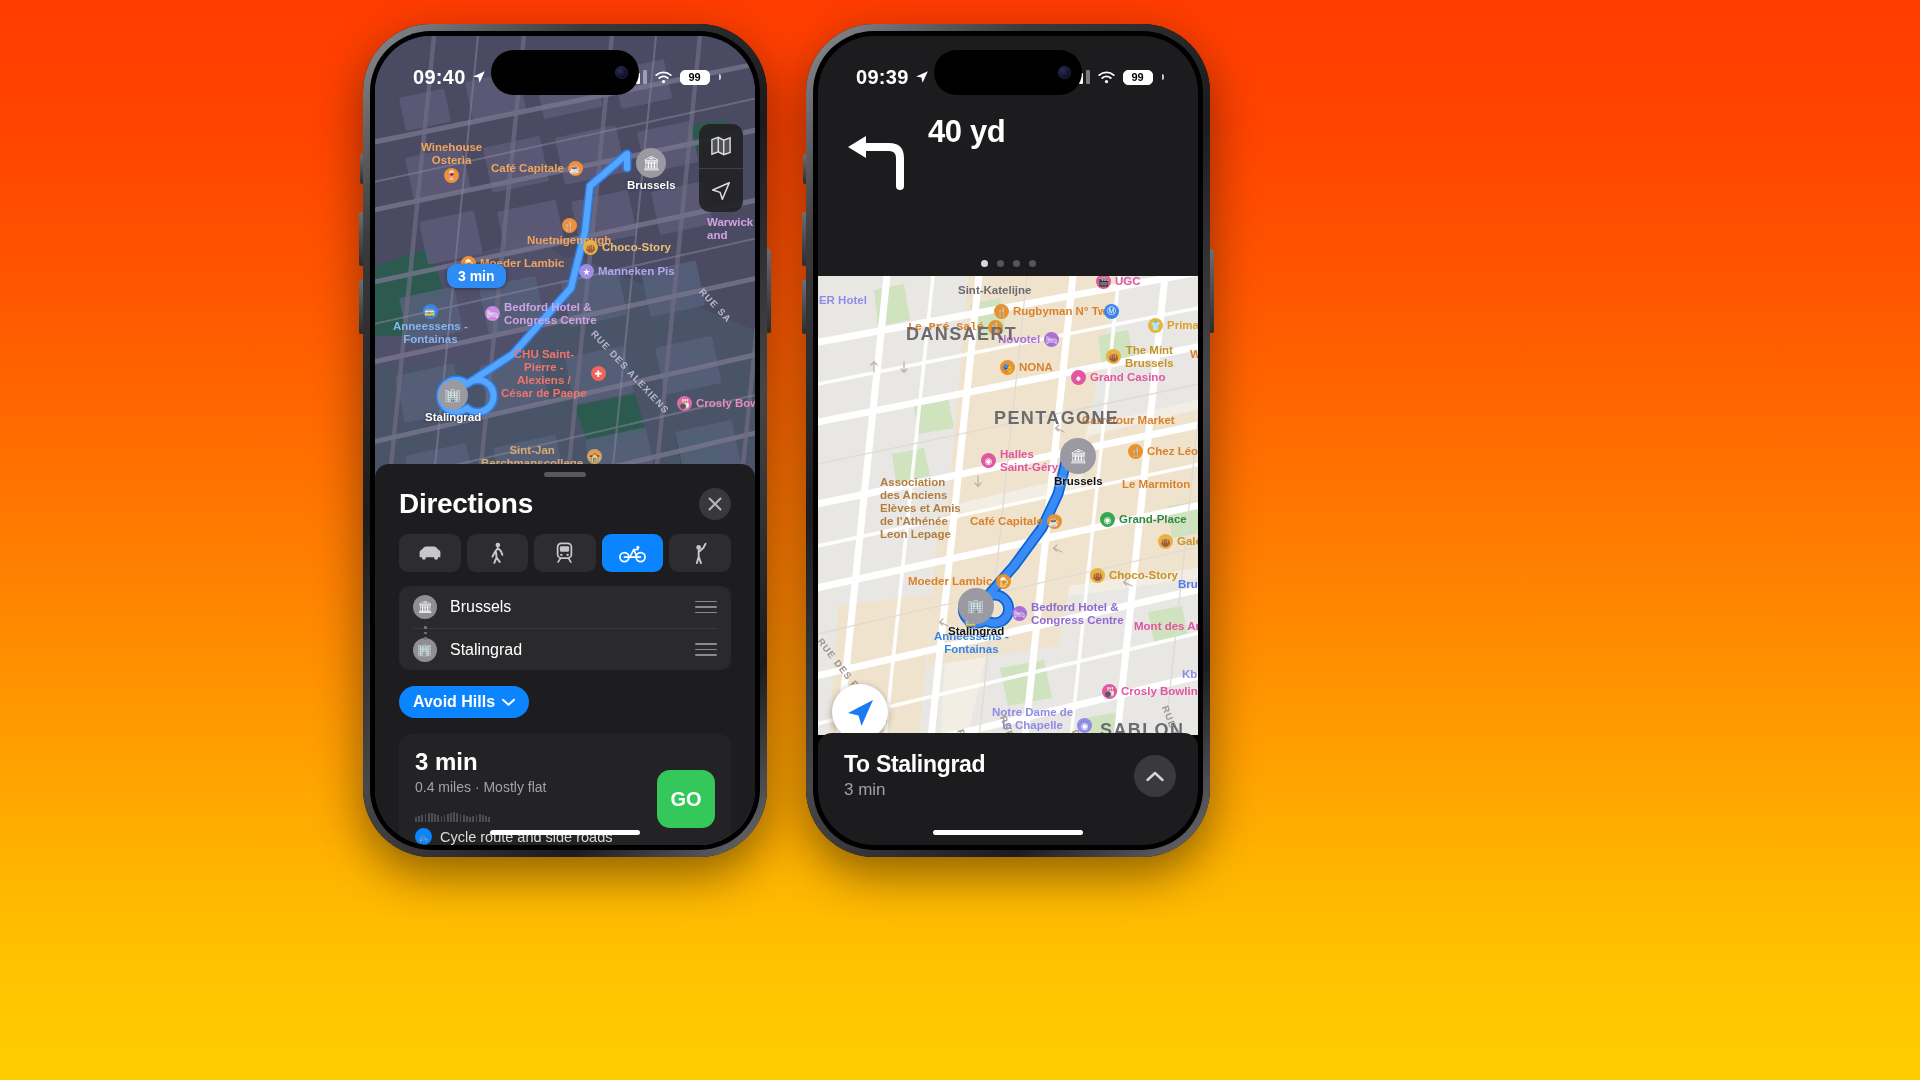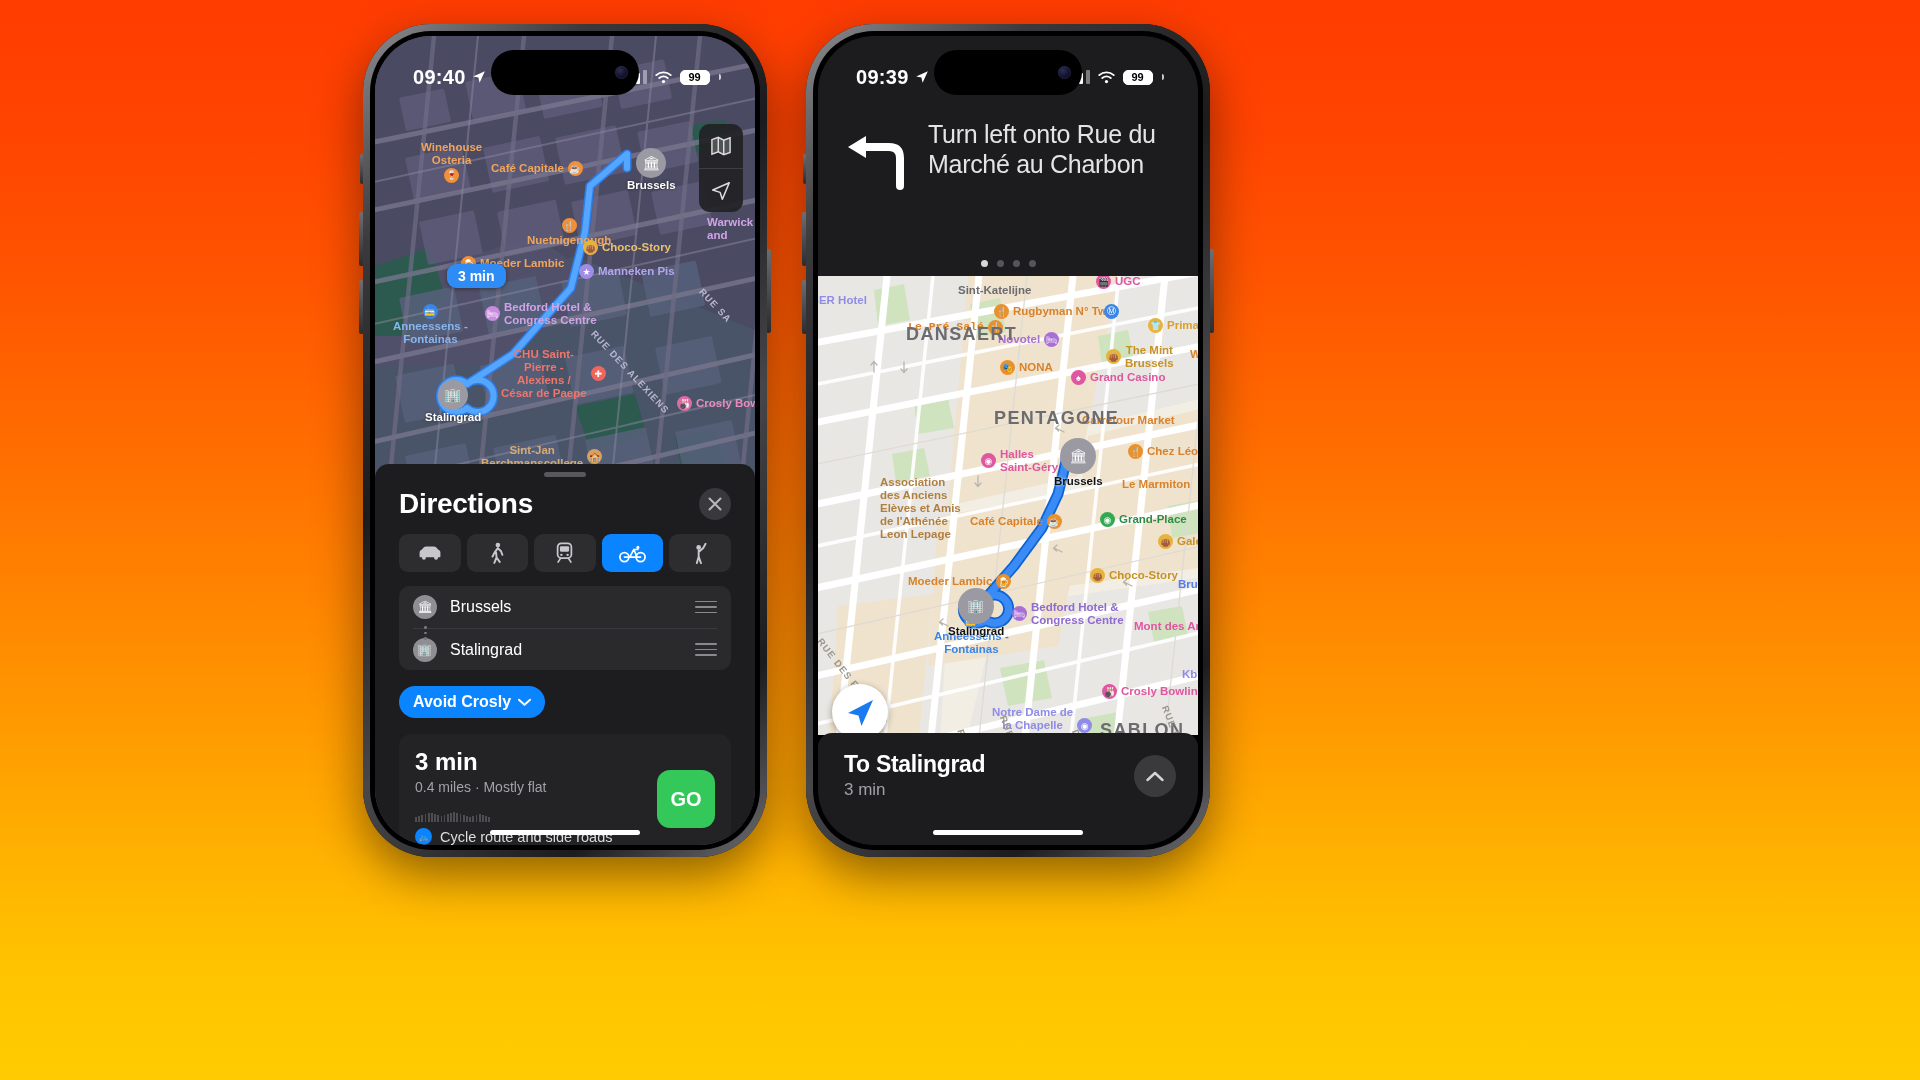--- a/index.html
+++ b/index.html
@@ -443,21 +443,21 @@
               </div>
         </div>
         <div class="dots-conn">
               <i></i>
               <i></i>
               <i></i>
             </div>
       </div>
 
       <div class="pill-btn">
-        <span>Avoid Crosly</span>
+        <span>Avoid Hills</span>
         <svg width="13" height="9" viewBox="0 0 14 9">
           <path d="M1 1.5 L7 7 L13 1.5" stroke="#fff" stroke-width="2.1" fill="none" stroke-linecap="round" stroke-linejoin="round"></path>
         </svg>
       </div>
 
       <div class="result-card">
         <div class="res-time">3 min</div>
         <div class="res-sub">0.4 miles · Mostly flat</div>
         <div class="go-btn">GO</div>
         <div class="elev">
@@ -508,21 +508,21 @@
       <div class="screen">
 
     <div class="nav-banner">
       <div class="nav-arrow">
         <svg width="66" height="56" viewBox="0 0 66 56">
           <path d="M58 52 L58 24 Q58 13 47 13 L16 13" stroke="#fff" stroke-width="8" fill="none" stroke-linecap="round" stroke-linejoin="round"></path>
           <path d="M24 2 L6 13 L24 24 Z" fill="#fff"></path>
         </svg>
       </div>
       <div class="nav-body">
-        <div class="nav-instr">Turn left onto Rue du Marché au Charbon</div>
+        <div class="nav-dist">40 yd</div>
       </div>
       <div class="pagedots">
         <i class="on"></i>
         <i></i>
         <i></i>
         <i></i>
       </div>
     </div>
 
     <div class="nav-map">

